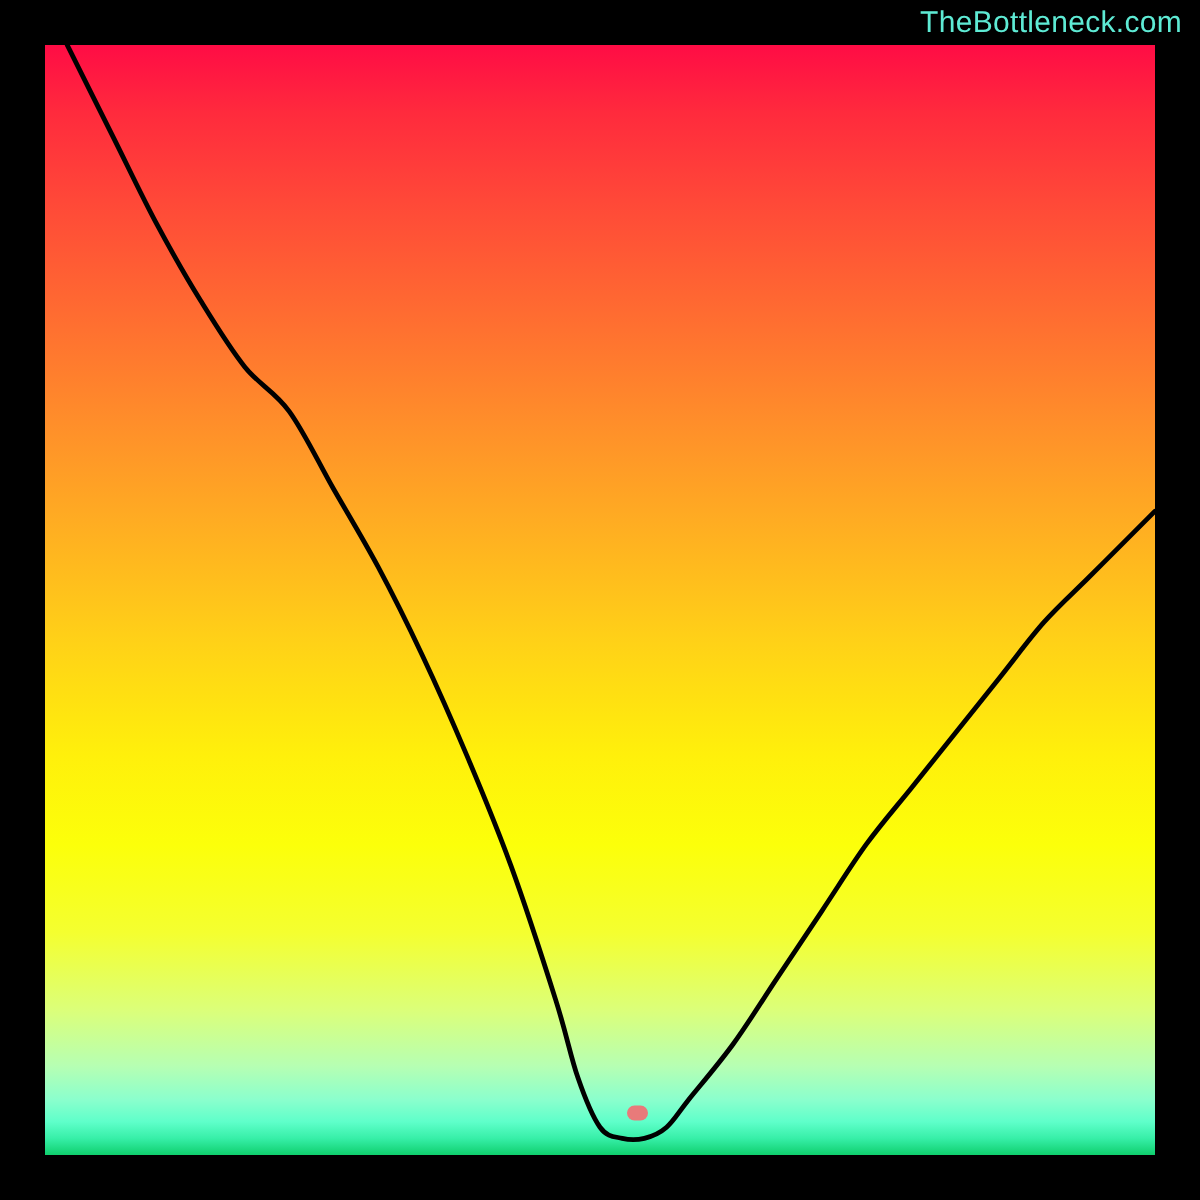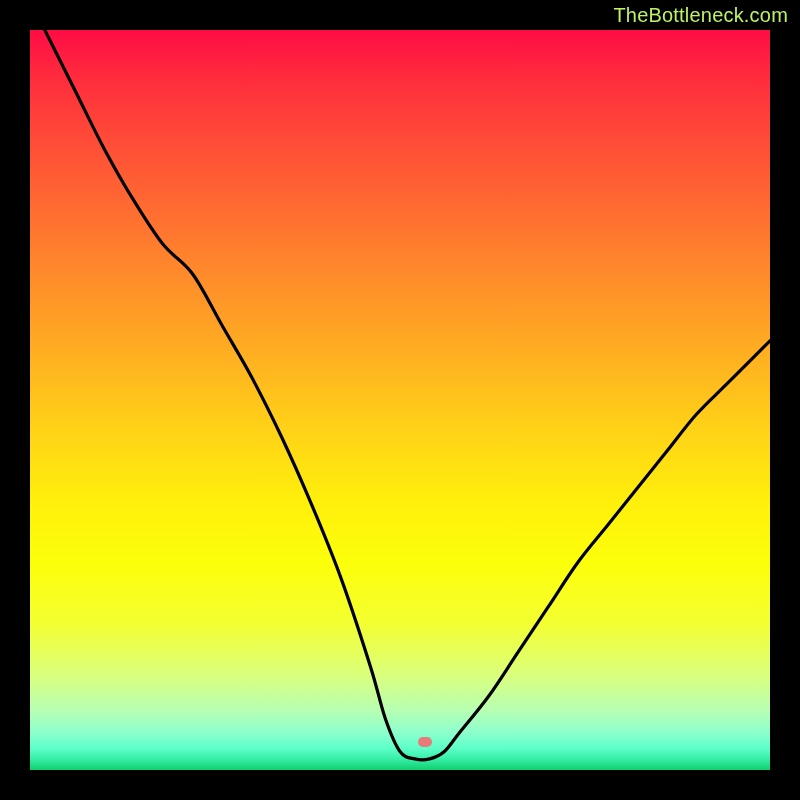--- a/index.html
+++ b/index.html
@@ -64,21 +64,21 @@
     height: 10px;
     border-radius: 5px;
     background: #e87a7a;
   }
   .watermark {
     position: absolute;
     top: 4px;
     right: 12px;
     font-family: Arial, Helvetica, sans-serif;
     font-size: 20px;
-    color: #bef264;
+    color: #5eead4;
     letter-spacing: 0.2px;
   }
 </style>
 </head>
 <body>
 
 <div class="frame">
 
   <div class="plot-area">
     <div class="gradient-bg"></div>

